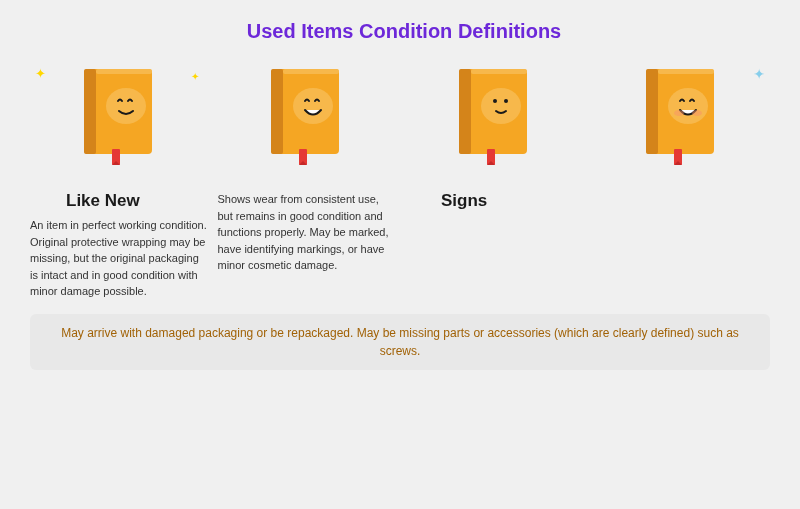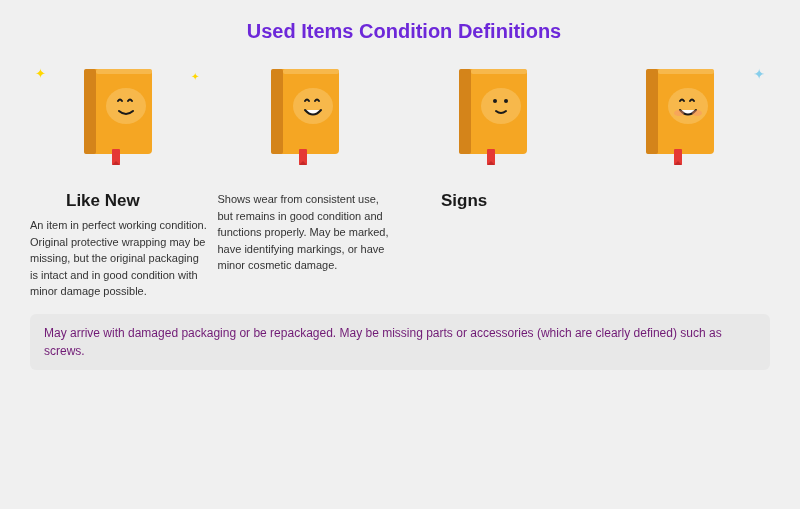--- a/index.html
+++ b/index.html
@@ -61,22 +61,23 @@
       color: #333;
       line-height: 1.5;
     }
 
     .footer-note {
       width: 100%;
       background: #e8e8e8;
       border-radius: 6px;
       padding: 10px 14px;
       font-size: 12px;
-      color: #701a75;
+      color: #a16207;
       line-height: 1.5;
+      text-align: center;
     }
 
     
     .book-svg {
       width: 90px;
       height: 110px;
     }
   </style>
 </head>
 <body>

